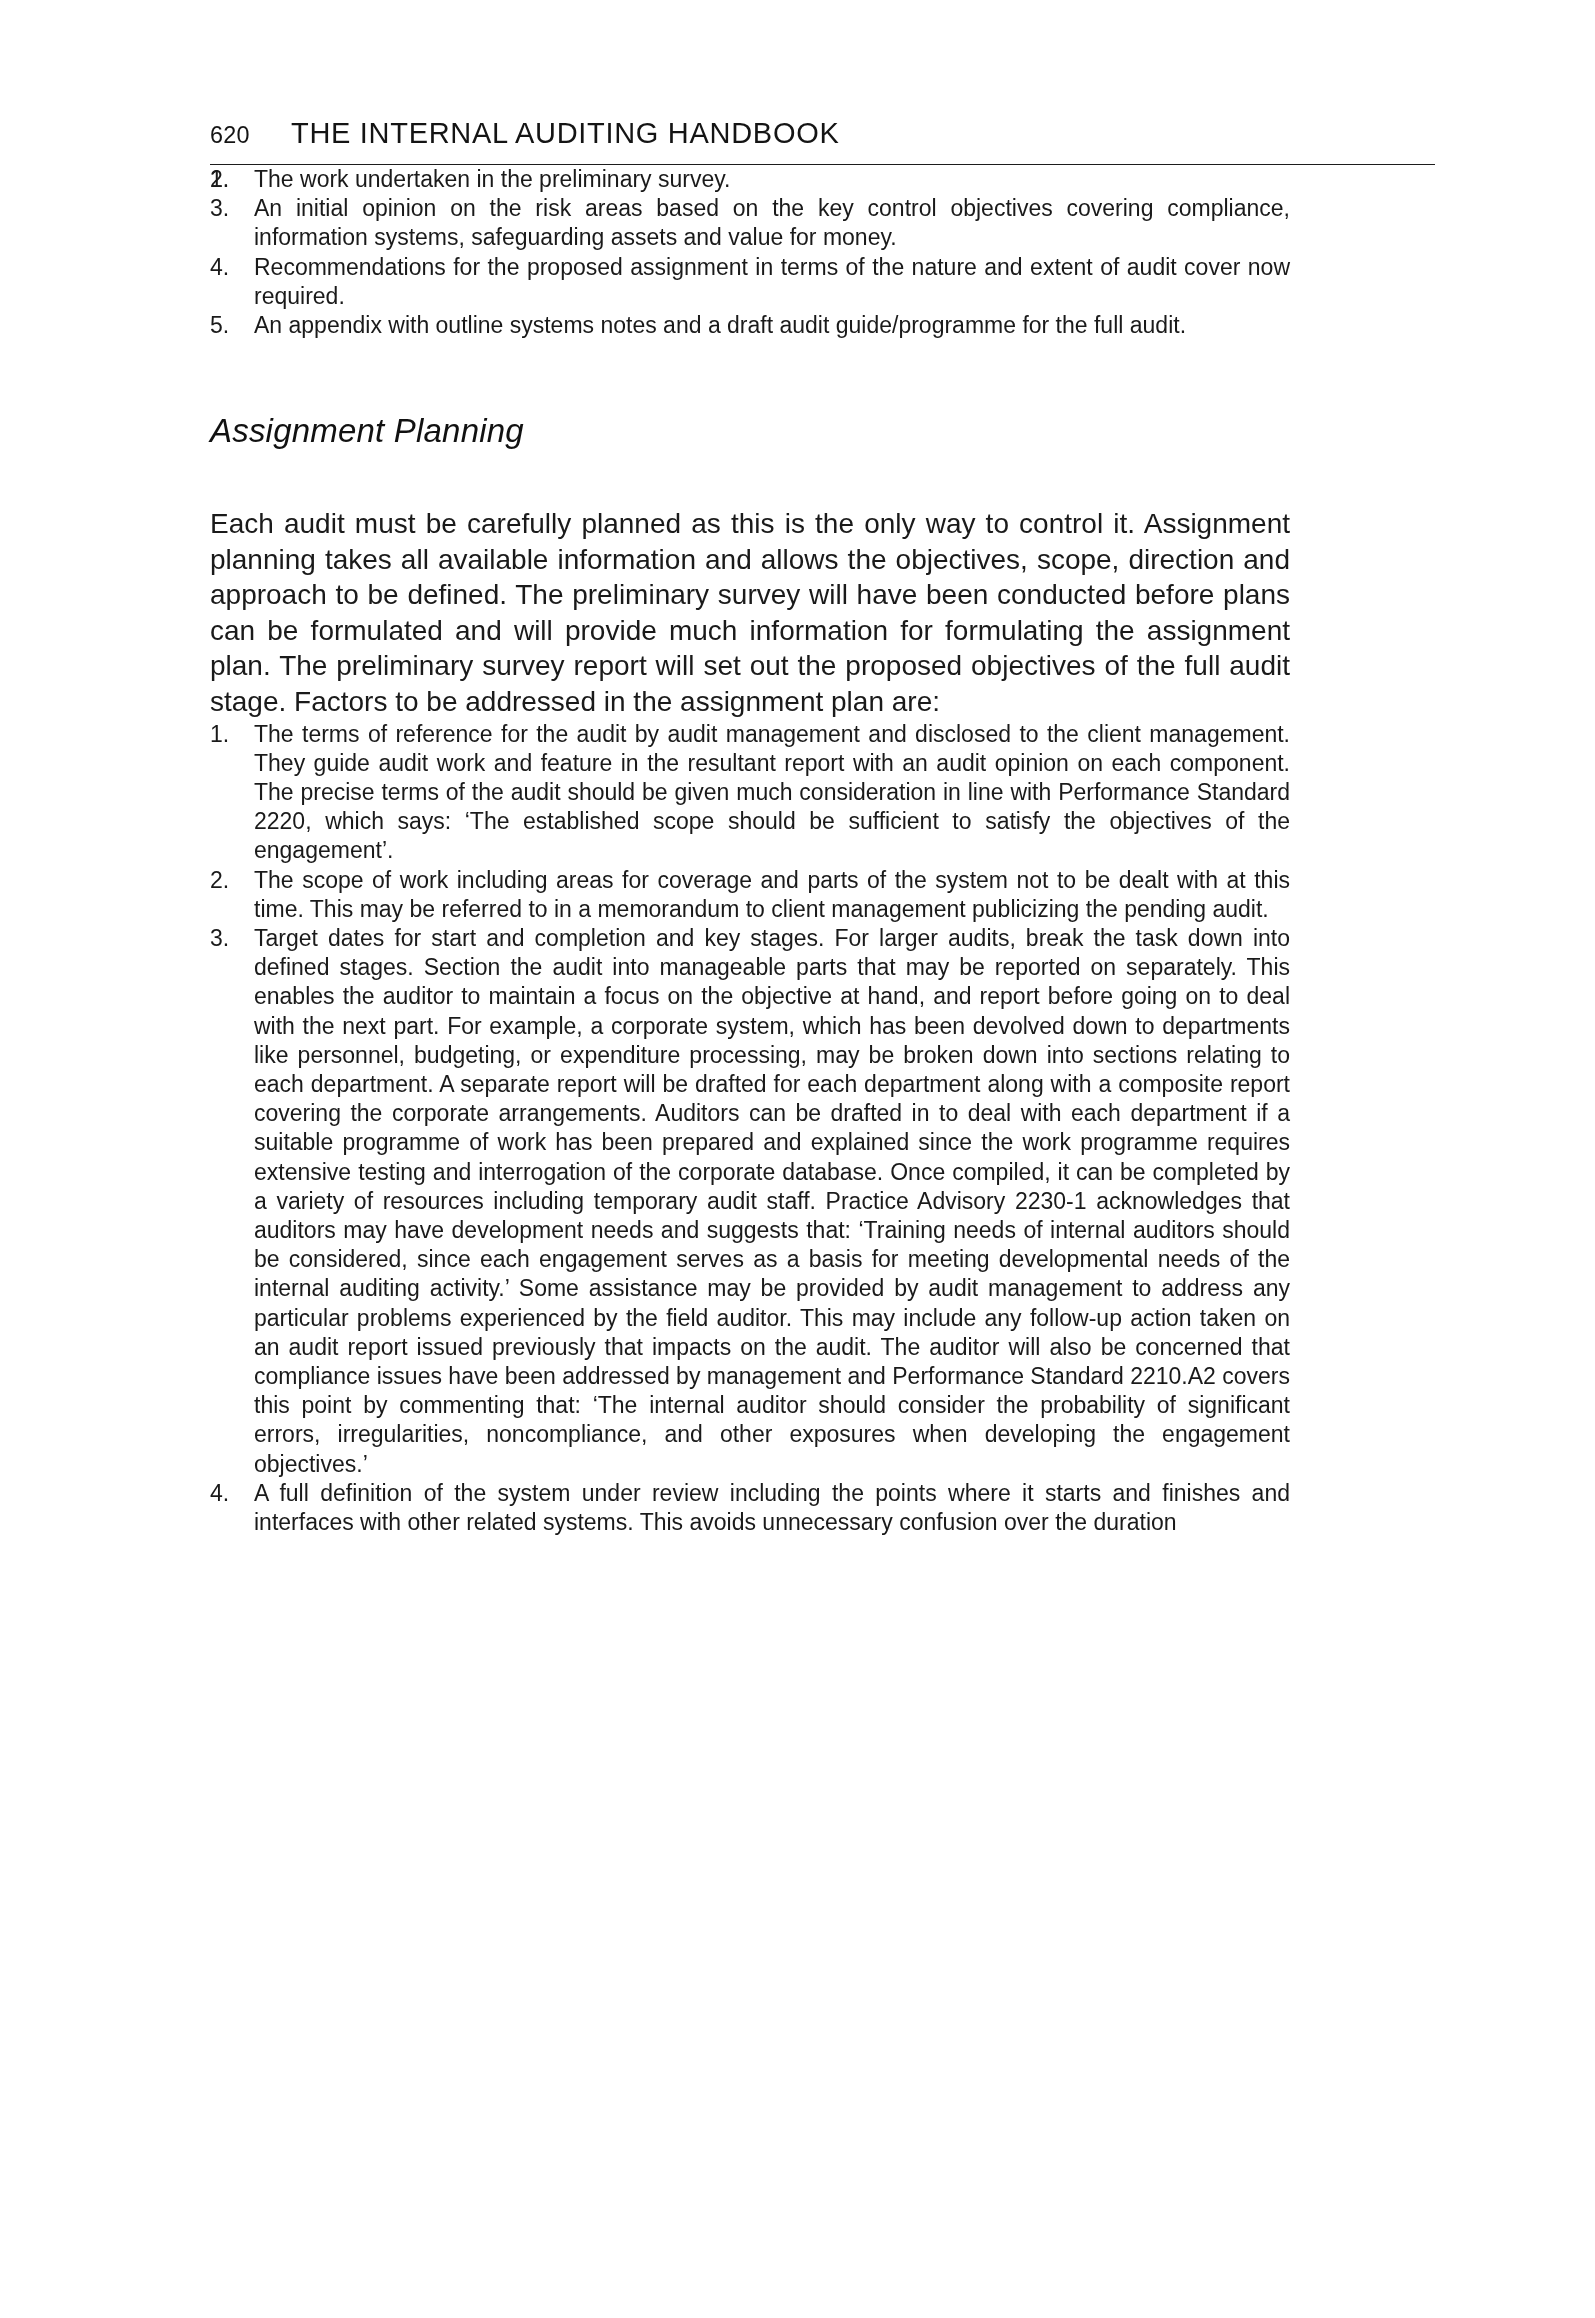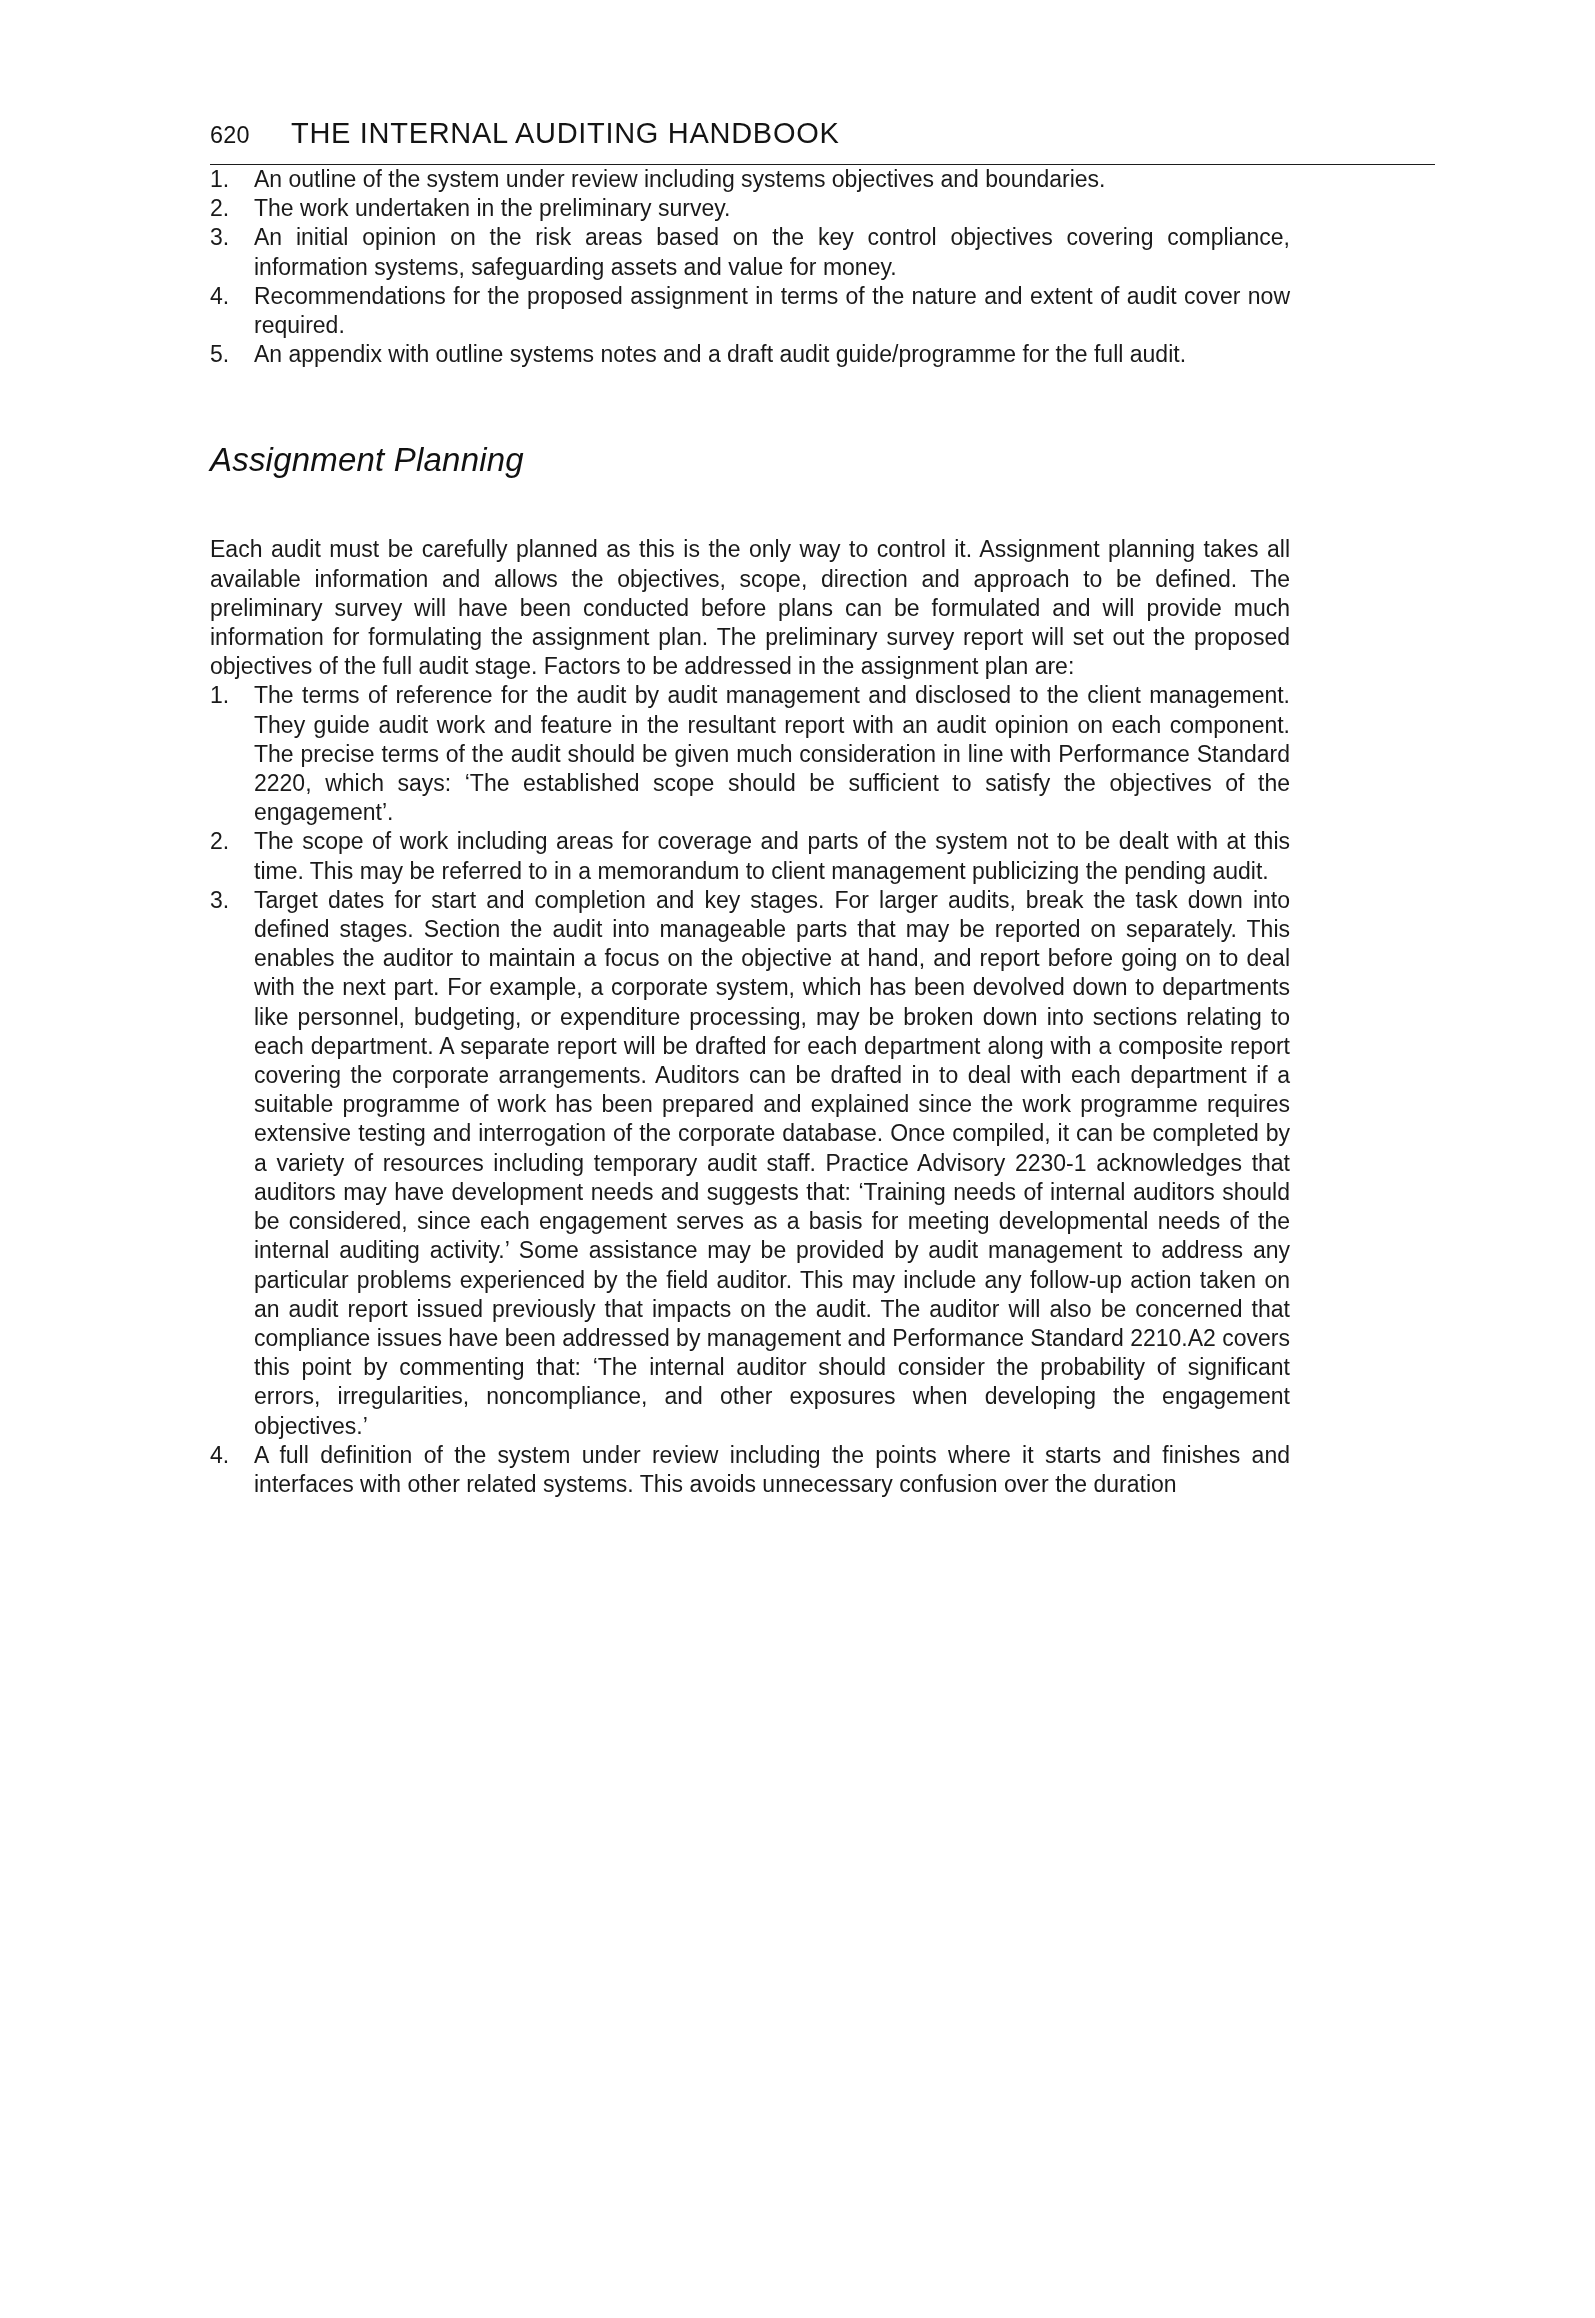--- a/index.html
+++ b/index.html
@@ -77,21 +77,21 @@
     font-family: "Liberation Sans", sans-serif;
     font-style: italic;
     font-weight: normal;
     font-size: 33px;
     letter-spacing: 0.2px;
     margin: 72px 0 0 0;
     color: #111111;
   }
   
   p.body {
-    font-size: 23px;
+    font-size: 28px;
     line-height: 1.27;
     text-align: justify;
     text-justify: inter-word;
     margin: 56px 0 0 0;
   }
   .list-main {
     margin-top: 48px;
   }
   .list-main > li {
     margin-bottom: 0px;
@@ -104,21 +104,20 @@
 
   <div class="header">
     <span class="folio">620</span>
     <span class="runhead">THE INTERNAL AUDITING HANDBOOK</span>
   </div>
   <div class="rule"></div>
 
   <ol class="numlist list-top">
     <li>
       <span class="marker">1.</span>
-      <span>An outline of the system under review including systems objectives and boundaries.</span>
     </li>
     <li>
       <span class="marker">2.</span>
       <span>The work undertaken in the preliminary survey.</span>
     </li>
     <li>
       <span class="marker">3.</span>
       <span>An initial opinion on the risk areas based on the key control objectives covering compliance, information systems, safeguarding assets and value for money.</span>
     </li>
     <li>

